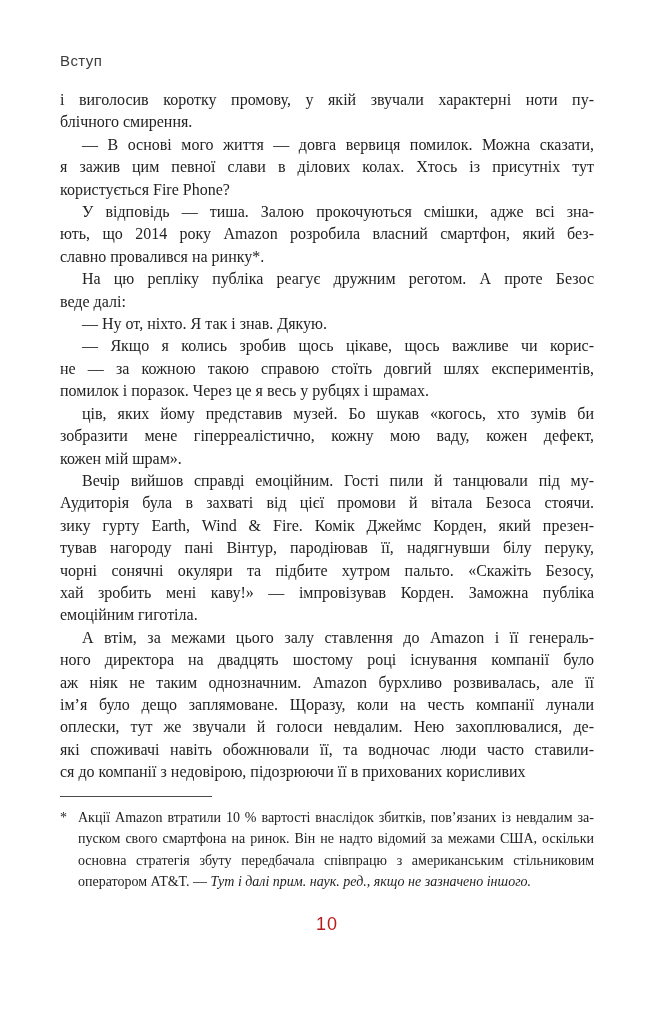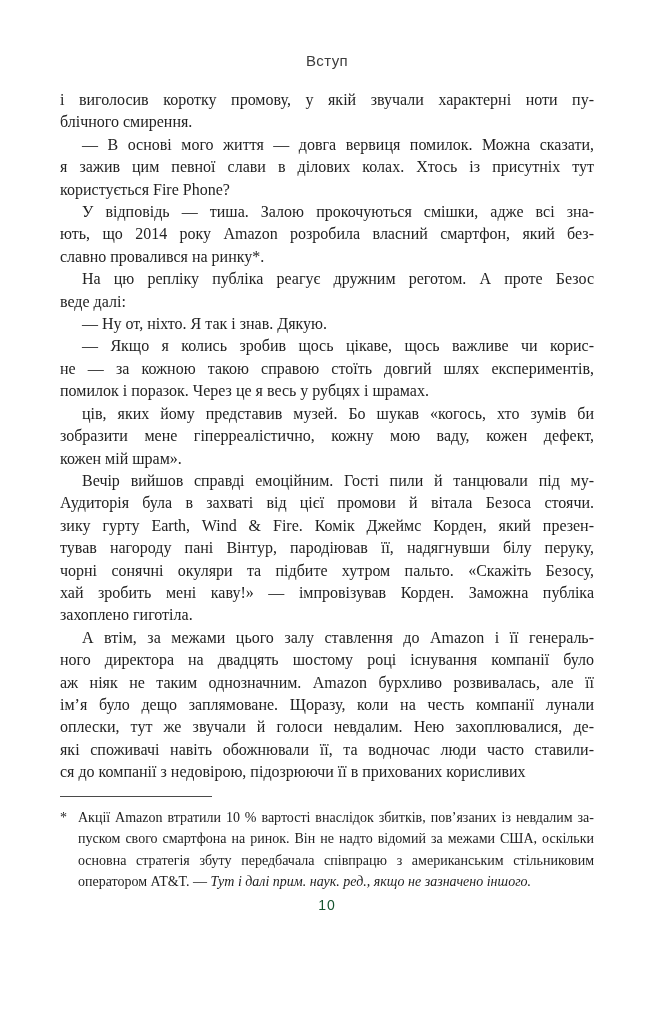--- a/index.html
+++ b/index.html
@@ -12,21 +12,20 @@
     width: 666px;
     height: 1024px;
     box-sizing: border-box;
     padding: 52px 72px 0 60px;
     background: #ffffff;
     font-family: "Liberation Serif", "DejaVu Serif", serif;
     color: #222222;
     overflow: hidden;
   }
   .running-head {
-    text-align: center;
     font-family: "Liberation Sans", "DejaVu Sans", sans-serif;
     font-size: 15px;
     letter-spacing: 0.4px;
     color: #3d3d3d;
     height: 18px;
     line-height: 18px;
   }
   .body-text {
     margin-top: 19px;
     font-size: 16px;
@@ -59,26 +58,26 @@
     flex: none;
     width: 18px;
     font-size: 14px;
     color: #222222;
   }
   .fn-text { flex: 1; }
   .fn-text .line { text-align: justify; text-align-last: justify; }
   .fn-text .line.last { text-align-last: left; }
   .italic { font-style: italic; }
   .folio {
-    margin-top: 4px;
+    margin-top: 21px;
     text-align: center;
     font-family: "Liberation Sans", "DejaVu Sans", sans-serif;
-    font-size: 14px;
+    font-size: 18px;
     letter-spacing: 1px;
-    color: #14532d;
+    color: #b91c1c;
   }
 </style>
 </head>
 <body>
 
 <div class="page">
 
   <div class="running-head">Вступ</div>
 
   <main class="body-text">
@@ -113,21 +112,21 @@
         <div class="line">зобразити мене гіперреалістично, кожну мою ваду, кожен дефект,</div>
         <div class="line last">кожен мій шрам».</div>
       </div>
       <div class="para indent">
         <div class="line">Вечір вийшов справді емоційним. Гості пили й танцювали під му-</div>
         <div class="line">Аудиторія була в захваті від цієї промови й вітала Безоса стоячи.</div>
         <div class="line">зику гурту Earth, Wind &amp; Fire. Комік Джеймс Корден, який презен-</div>
         <div class="line">тував нагороду пані Вінтур, пародіював її, надягнувши білу перуку,</div>
         <div class="line">чорні сонячні окуляри та підбите хутром пальто. «Скажіть Безосу,</div>
         <div class="line">хай зробить мені каву!» — імпровізував Корден. Заможна публіка</div>
-        <div class="line last">захоплено гиготіла.</div>
+        <div class="line last">емоційним гиготіла.</div>
       </div>
       <div class="para indent">
         <div class="line">А втім, за межами цього залу ставлення до Amazon і її генераль-</div>
         <div class="line">ного директора на двадцять шостому році існування компанії було</div>
         <div class="line">аж ніяк не таким однозначним. Amazon бурхливо розвивалась, але її</div>
         <div class="line">ім’я було дещо заплямоване. Щоразу, коли на честь компанії лунали</div>
         <div class="line">оплески, тут же звучали й голоси невдалим. Нею захоплювалися, де-</div>
         <div class="line">які споживачі навіть обожнювали її, та водночас люди часто ставили-</div>
         <div class="line last">ся до компанії з недовірою, підозрюючи її в прихованих корисливих</div>
       </div>

